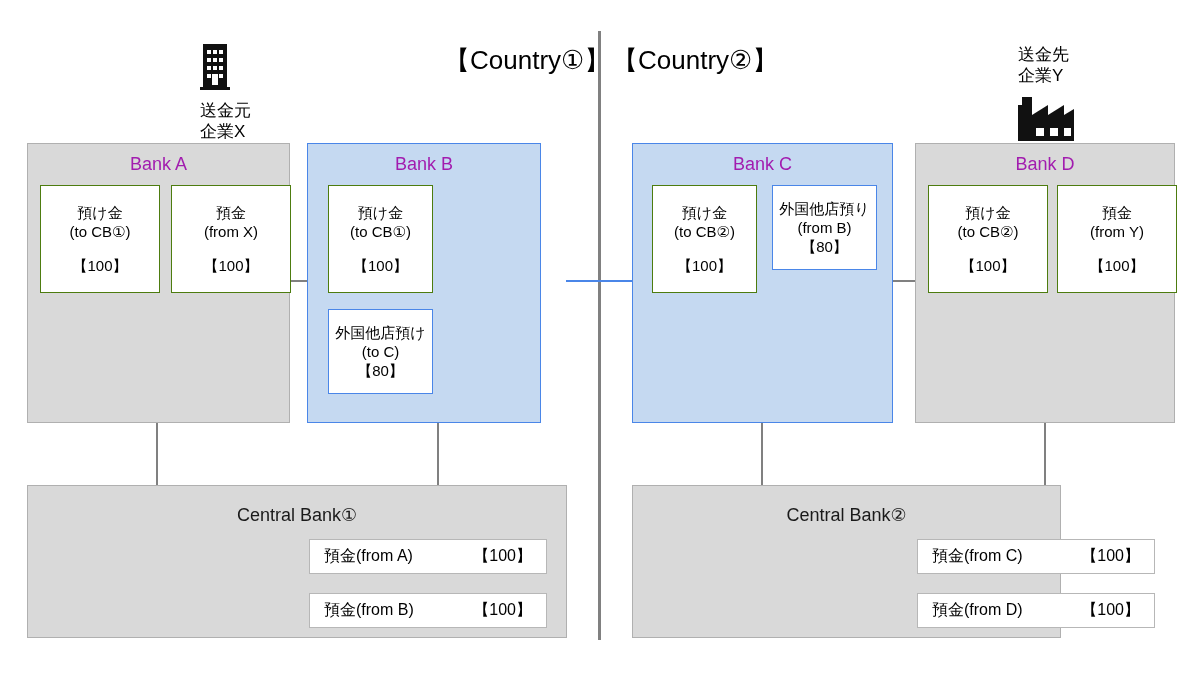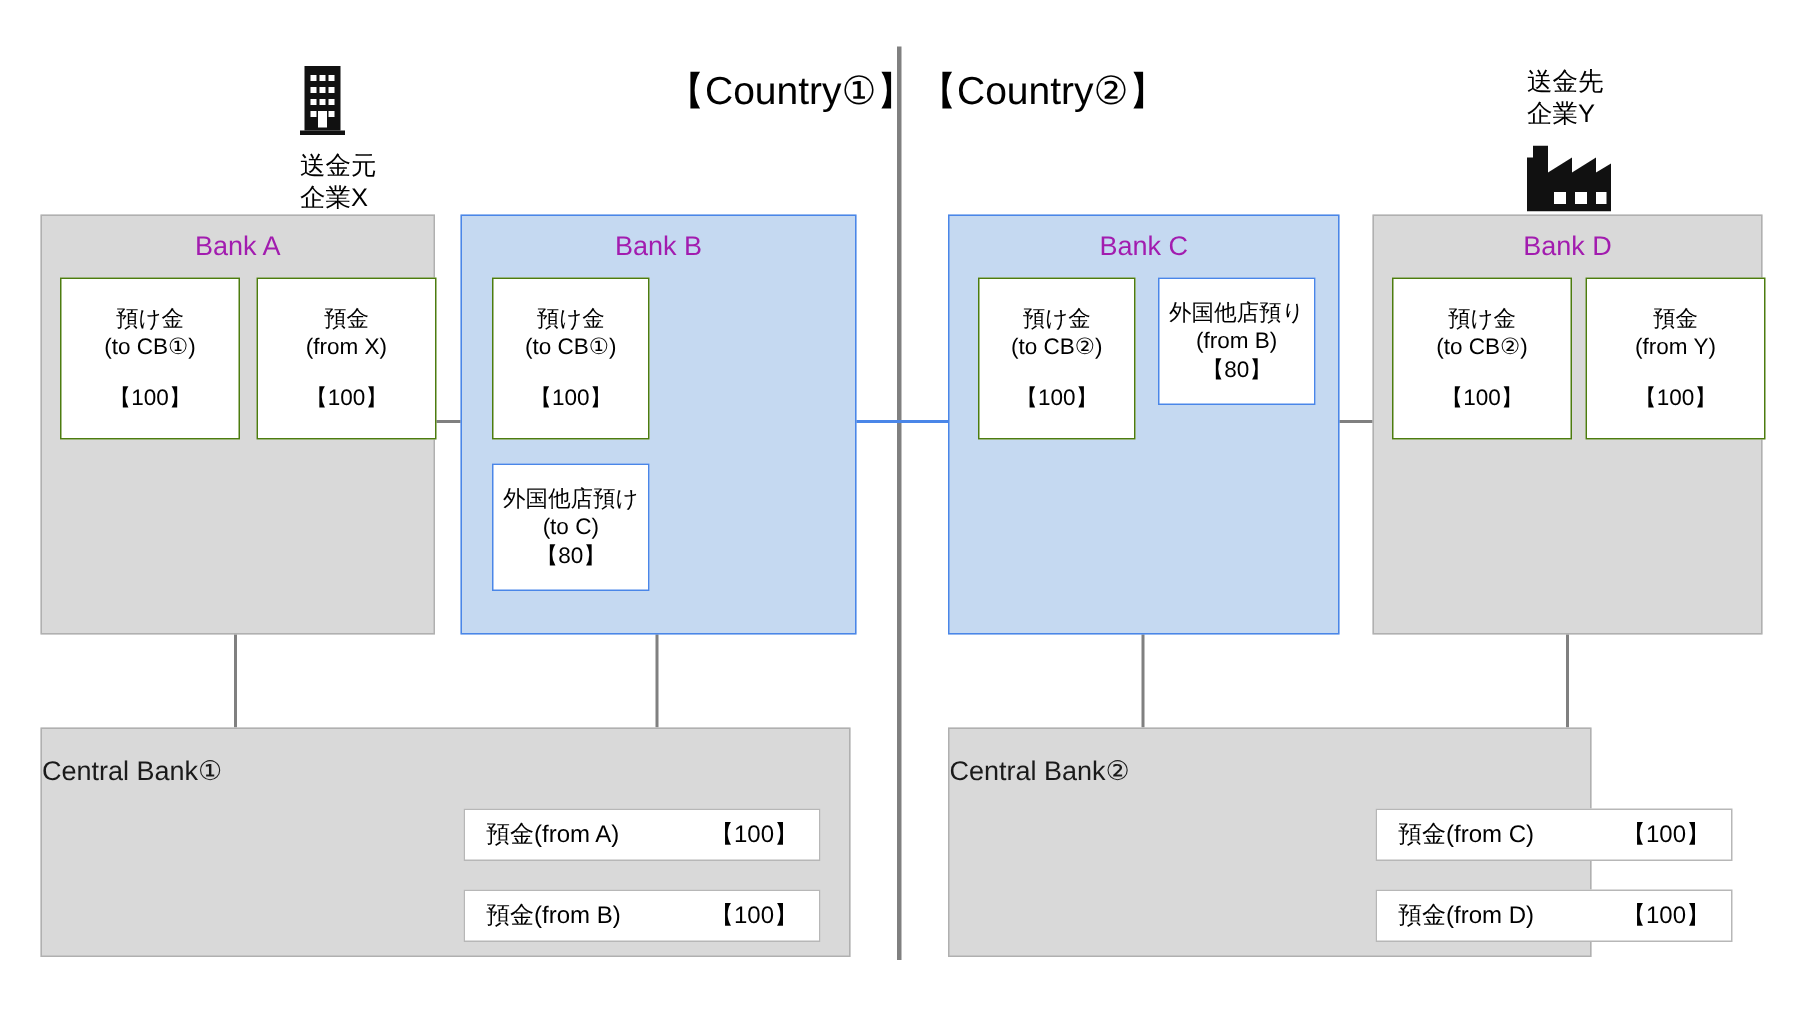--- a/index.html
+++ b/index.html
@@ -94,21 +94,21 @@
     position: absolute;
     box-sizing: border-box;
     background: #d9d9d9;
     border: 1px solid #b0b0b0;
   }
   .cb-title {
     position: absolute;
     top: 18px;
     left: 0;
     right: 0;
-    text-align: left;
+    text-align: center;
     font-size: 18px;
     color: #1a1a1a;
   }
   .cb-row {
     position: absolute;
     box-sizing: border-box;
     background: #ffffff;
     border: 1px solid #b7b7b7;
     display: flex;
     align-items: center;
@@ -198,21 +198,21 @@
       <div class="l2">(to CB①)</div>
       <div class="amt">【100】</div>
     </div>
     <div class="acct b-gray spaced" style="left:143px; top:41px; width:120px; height:108px;">
       <div class="l1">預金</div>
       <div class="l2">(from X)</div>
       <div class="amt">【100】</div>
     </div>
   </div>
 
-  <div class="bank blue" style="left:307px; top:143px; width:264px; height:280px;">
+  <div class="bank blue" style="left:307px; top:143px; width:234px; height:280px;">
     <div class="bank-title">Bank B</div>
     <div class="acct b-gray spaced" style="left:20px; top:41px; width:105px; height:108px;">
       <div class="l1">預け金</div>
       <div class="l2">(to CB①)</div>
       <div class="amt">【100】</div>
     </div>
     <div class="acct b-blue" style="left:20px; top:165px; width:105px; height:85px;">
       <div class="l1">外国他店預け</div>
       <div class="l2">(to C)</div>
       <div class="amt">【80】</div>

